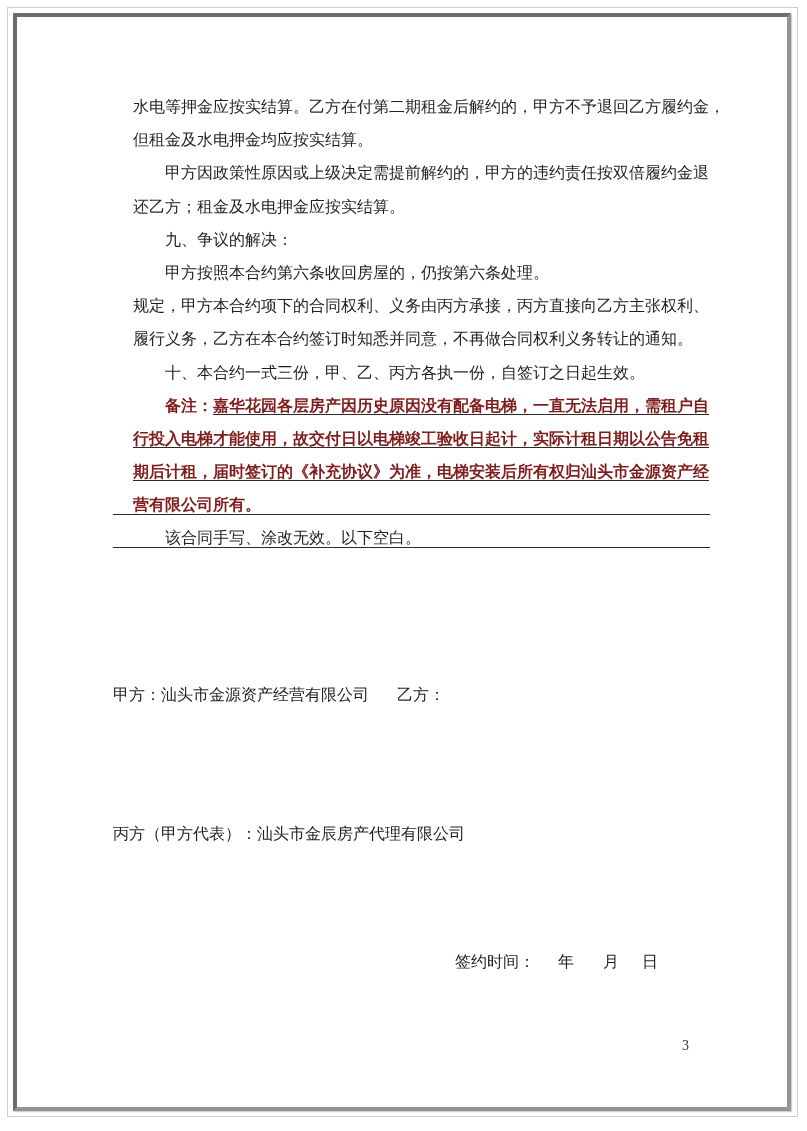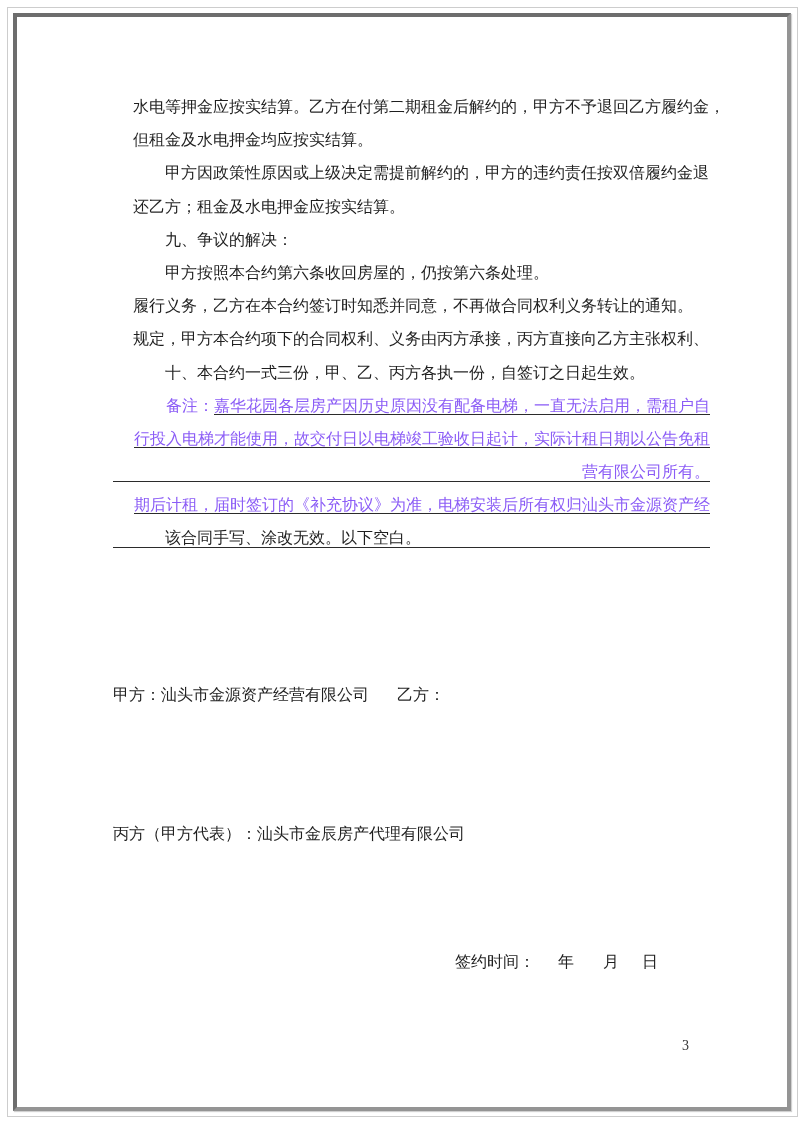--- a/index.html
+++ b/index.html
@@ -41,21 +41,21 @@
     position: relative;
     height: 33.2px;
   }
   .ink {
     display: block;
     padding-top: 5px;
     line-height: 21px;
     margin-left: 20px;
   }
   .row.indent .ink { text-indent: 32px; }
-  .row.bold { font-weight: 400; color: #8b5cf6; text-align: right; }
+  .row.bold { font-weight: 700; color: #7f1d1d; }
   .txt.ul { border-bottom: 1.7px solid #2b2b2b; }
   .rule {
     position: absolute;
     left: 0; right: 0; top: 24.6px;
     border-top: 1.7px solid #2b2b2b;
   }
   
   .sig-line {
     position: absolute;
     left: 113px;
@@ -105,40 +105,40 @@
       <div class="row">
         <span class="ink"><span class="txt">还乙方；租金及水电押金应按实结算。</span></span>
       </div>
       <div class="row indent">
         <span class="ink"><span class="txt">九、争议的解决：</span></span>
       </div>
       <div class="row indent">
         <span class="ink"><span class="txt">甲方按照本合约第六条收回房屋的，仍按第六条处理。</span></span>
       </div>
       <div class="row">
-        <span class="ink"><span class="txt">履行义务，乙方在本合约签订时知悉并同意，不再做合同权利义务转让的通知。</span></span>
+        <span class="ink"><span class="txt">规定，甲方本合约项下的合同权利、义务由丙方承接，丙方直接向乙方主张权利、</span></span>
       </div>
       <div class="row">
-        <span class="ink"><span class="txt">规定，甲方本合约项下的合同权利、义务由丙方承接，丙方直接向乙方主张权利、</span></span>
+        <span class="ink"><span class="txt">履行义务，乙方在本合约签订时知悉并同意，不再做合同权利义务转让的通知。</span></span>
       </div>
       <div class="row indent">
         <span class="ink"><span class="txt">十、本合约一式三份，甲、乙、丙方各执一份，自签订之日起生效。</span></span>
       </div>
       <div class="row indent bold">
         <span class="ink"><span class="pre">备注：</span><span class="txt ul">嘉华花园各层房产因历史原因没有配备电梯，一直无法启用，需租户自</span></span>
       </div>
       <div class="row bold">
         <span class="ink"><span class="txt ul">行投入电梯才能使用，故交付日以电梯竣工验收日起计，实际计租日期以公告免租</span></span>
       </div>
       <div class="row bold">
+        <span class="ink"><span class="txt ul">期后计租，届时签订的《补充协议》为准，电梯安装后所有权归汕头市金源资产经</span></span>
+      </div>
+      <div class="row bold">
         <span class="ink"><span class="txt">营有限公司所有。</span></span>
         <span class="rule"></span>
-      </div>
-      <div class="row bold">
-        <span class="ink"><span class="txt ul">期后计租，届时签订的《补充协议》为准，电梯安装后所有权归汕头市金源资产经</span></span>
       </div>
       <div class="row indent">
         <span class="ink"><span class="txt">该合同手写、涂改无效。以下空白。</span></span>
         <span class="rule"></span>
       </div>
     </div>
 
   <div class="sig-line" id="sig-a">
     <span>甲方：汕头市金源资产经营有限公司</span><span id="party-b-label">乙方：</span>
   </div>

